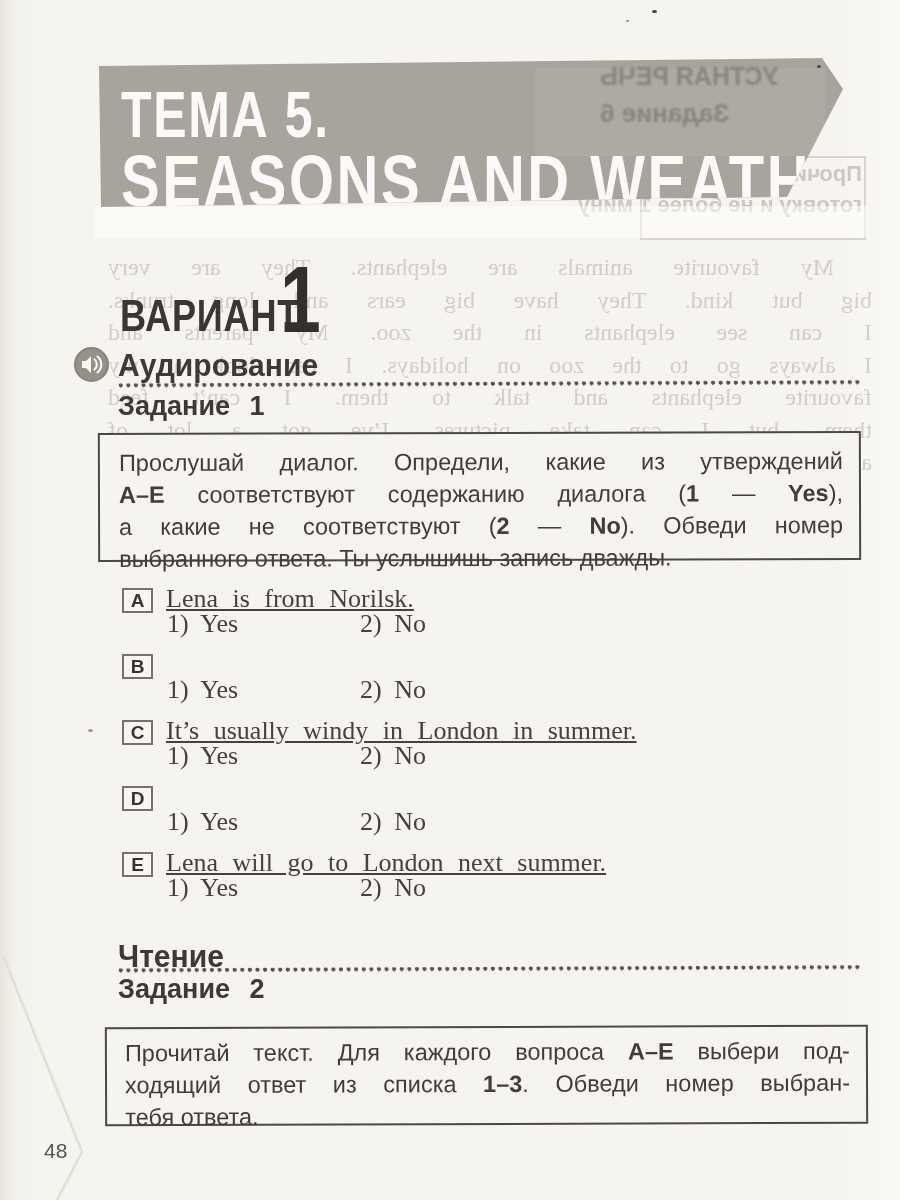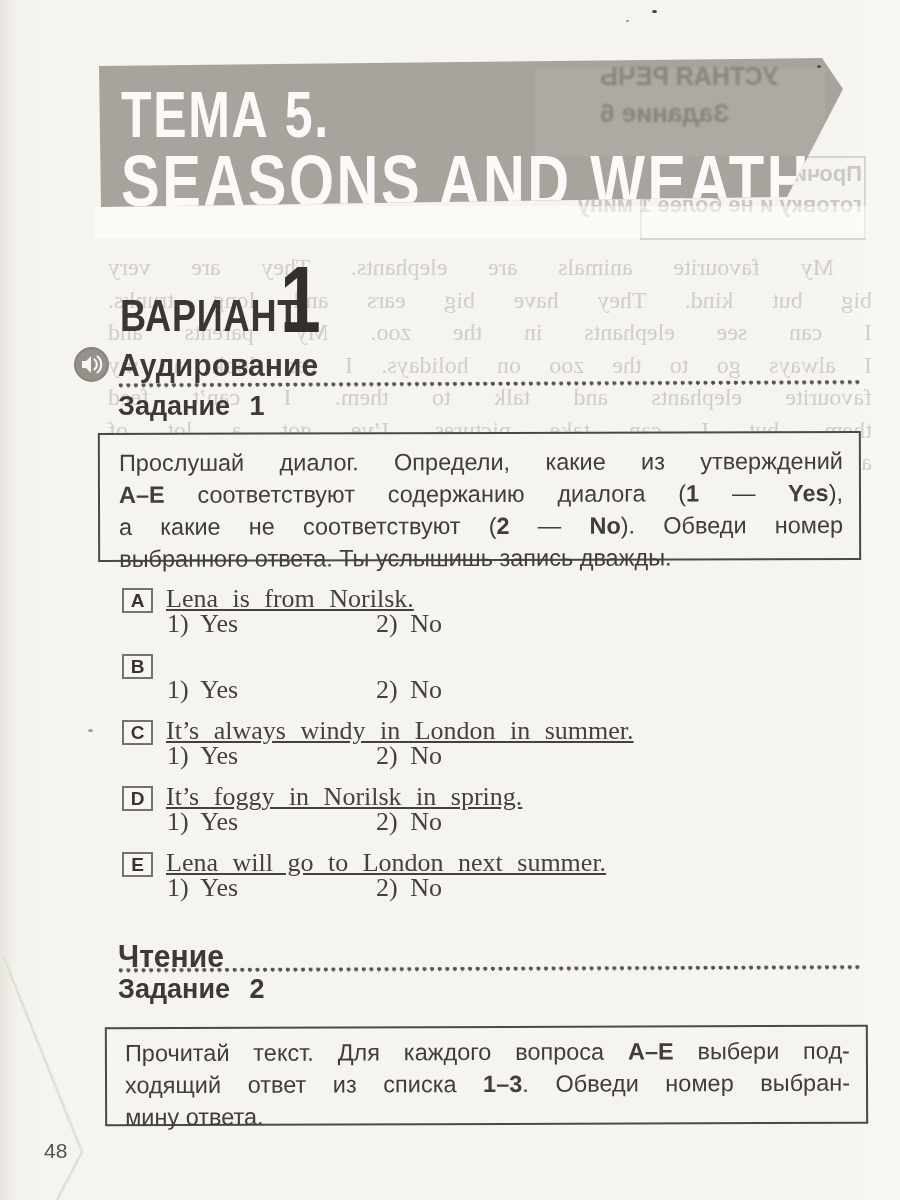--- a/index.html
+++ b/index.html
@@ -62,21 +62,21 @@
   .qletterbox{position:absolute;left:122px;top:0;width:31px;height:25px;
               border:2px solid #75716b;background:#f8f6f1;display:flex;
               align-items:center;justify-content:center;box-sizing:border-box;}
   .qletter{font-family:"Liberation Sans",sans-serif;font-size:19px;font-weight:bold;
            color:#38342f;line-height:1;}
   .qtext{position:absolute;left:166px;top:-4px;font-size:26px;color:#45413c;
          word-spacing:8px;white-space:nowrap;text-decoration:underline;}
   .opt{position:absolute;top:21px;font-size:26px;color:#45413c;word-spacing:6px;
        white-space:nowrap;}
   .opt1{left:167px;}
-  .opt2{left:360px;margin-left:16px;}
+  .opt2{left:360px;}
   
   .pagenum{position:absolute;left:44px;top:1139px;font-size:21px;color:#55534f;z-index:3;}
   .chevron{position:absolute;left:0;top:950px;z-index:0;}
   .white-band{position:absolute;left:95px;top:206px;width:773px;height:32px;
               background:rgba(255,255,255,0.5);z-index:1;}
   .speck{position:absolute;border-radius:50%;z-index:4;}
 </style>
 </head>
 <body>
 
@@ -154,35 +154,34 @@
       </span>
       <span class="opt opt2">
         <span class="optnum">2)</span>
         <span class="optlabel">No</span>
       </span>
     </div>
       <div class="qrow" style="top: 720px;">
       <span class="qletterbox">
         <span class="qletter">C</span>
       </span>
-      <span class="qtext">It’s always windy in London in summer.</span>
+      <span class="qtext">It’s usually windy in London in summer.</span>
       <span class="opt opt1">
         <span class="optnum">1)</span>
         <span class="optlabel">Yes</span>
       </span>
       <span class="opt opt2">
         <span class="optnum">2)</span>
         <span class="optlabel">No</span>
       </span>
     </div>
       <div class="qrow" style="top: 786px;">
       <span class="qletterbox">
         <span class="qletter">D</span>
       </span>
-      <span class="qtext">It’s foggy in Norilsk in spring.</span>
       <span class="opt opt1">
         <span class="optnum">1)</span>
         <span class="optlabel">Yes</span>
       </span>
       <span class="opt opt2">
         <span class="optnum">2)</span>
         <span class="optlabel">No</span>
       </span>
     </div>
       <div class="qrow" style="top: 852px;">
@@ -201,21 +200,21 @@
     </div>
     </div>
 
   <div class="section-title" style="top:938px;">Чтение</div>
   <div class="dotted" style="top:966px;"></div>
   <div class="task-label" style="top:946px;margin-top:28px;">Задание 2</div>
 
   <div class="instr-box" id="box2">
       <div class="jline"><span>Прочитай текст. Для каждого вопроса </span><b>А–Е</b><span> выбери под-</span></div>
       <div class="jline"><span>ходящий ответ из списка </span><b>1–3</b><span>. Обведи номер выбран-</span></div>
-      <div class="jline last"><span>мину ответа.</span></div>
+      <div class="jline last"><span>тебя ответа.</span></div>
     </div>
 
   <svg class="chevron" width="120" height="250" viewBox="0 0 120 250">
     <polyline points="4,8 82,202 57,250" fill="none" stroke="#dde1d6" stroke-width="2.6"></polyline>
   </svg>
 
   <div class="pagenum">48</div>
 
   <div class="speck" style="left:652px;top:10px;width:5px;height:3px;background:#3c3c3c;"></div>
   <div class="speck" style="left:626px;top:20px;width:3px;height:2px;background:#8a8a86;"></div>

